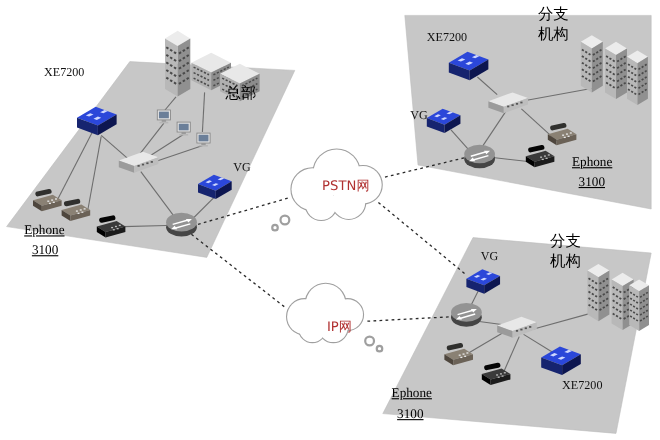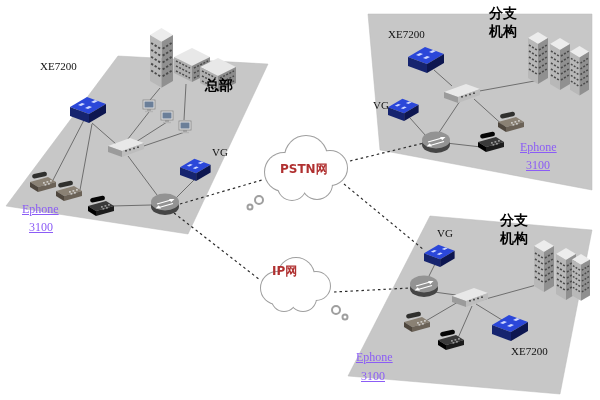--- a/index.html
+++ b/index.html
@@ -5,23 +5,23 @@
   html,body{margin:0;padding:0;background:#fff;}
   #stage{
     position:relative;width:600px;height:400px;background:#fff;overflow:hidden;
     font-family:"Liberation Sans",sans-serif;
   }
   #stage svg{position:absolute;left:0;top:0;}
   .lbl{
     position:absolute;font-size:11px;color:#111;white-space:nowrap;line-height:1.2;
     font-family:Liberation Serif, serif;
   }
-  .lbl.site{font-weight:bold;font-size:14px;color:#000;font-family:"DejaVu Sans",sans-serif;}
-  .lbl.link{color:#8b5cf6;text-decoration:underline;font-size:12px;}
-  .lbl.cloud{color:#b03030;font-weight:bold;font-size:12px;text-align:left;font-family:"DejaVu Sans",sans-serif;}
+  .lbl.site{font-weight:normal;font-size:14px;color:#000;font-family:"DejaVu Sans",sans-serif;}
+  .lbl.link{color:#000000;text-decoration:underline;font-size:12px;}
+  .lbl.cloud{color:#b03030;font-weight:normal;font-size:12px;text-align:right;font-family:"DejaVu Sans",sans-serif;}
 </style>
 </head>
 <body>
 
 <div id="stage">
 
   <svg width="600" height="400" viewBox="0 0 600 400">
     <defs>
 
       <g id="bswitch">
@@ -233,21 +233,21 @@
     </g>
   </svg>
 
   <div class="lbl" style="left:40px;top:60px">XE7200</div>
   <div class="lbl site" style="left:205px;top:77px">总部</div>
   <div class="lbl" style="left:212px;top:146px">VG</div>
   <div class="lbl link" style="left:22px;top:202px">Ephone</div>
   <div class="lbl link" style="left:29px;top:220px">3100</div>
 
   <div class="lbl cloud" style="left:280px;top:162px;width:56px">PSTN网</div>
-  <div class="lbl cloud" style="left:272px;top:264px;width:48px">IP网</div>
+  <div class="lbl cloud" style="left:272px;top:290px;width:48px">IP网</div>
 
   <div class="lbl" style="left:388px;top:28px">XE7200</div>
   <div class="lbl site" style="left:489px;top:5px">分支</div>
   <div class="lbl site" style="left:489px;top:23px">机构</div>
   <div class="lbl" style="left:373px;top:99px">VG</div>
   <div class="lbl link" style="left:520px;top:140px">Ephone</div>
   <div class="lbl link" style="left:526px;top:158px">3100</div>
 
   <div class="lbl site" style="left:500px;top:212px">分支</div>
   <div class="lbl site" style="left:500px;top:230px">机构</div>

